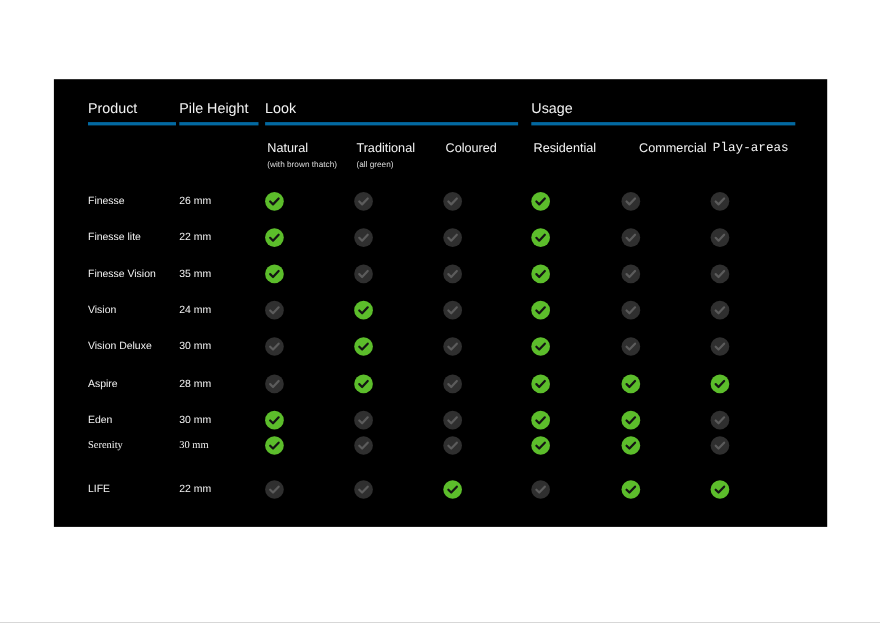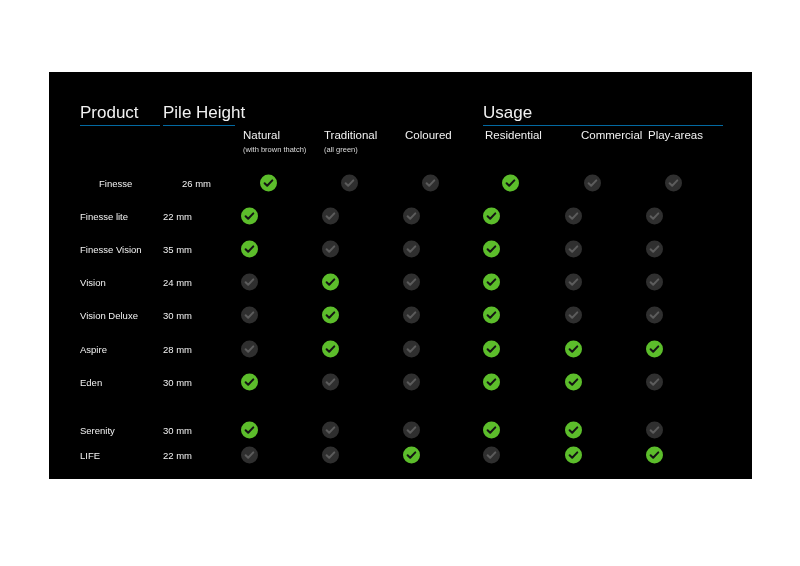--- a/index.html
+++ b/index.html
@@ -32,24 +32,24 @@
   
   .group-row {
     position: absolute;
     left: 0;
     top: 30px;
     width: 703px;
     height: 24px;
   }
   .group-cell {
     position: absolute;
-    bottom: 0;
-    border-bottom: 1px solid #0369a1;
+    bottom: 12px;
+    border-bottom: 3px solid #0369a1;
     color: #f2f2f2;
-    font-size: 17px;
+    font-size: 13px;
     line-height: 16px;
     padding-bottom: 4px;
     white-space: nowrap;
   }
   .g-product     { left: 31px;  width: 80px; }
   .g-pile        { left: 114px; width: 72px; }
   .g-look        { left: 192px; width: 230px; }
   .g-usage       { left: 434px; width: 240px; }
 
   
@@ -126,20 +126,21 @@
 </style>
 </head>
 <body>
 
 <div id="panel">
   <div class="matrix">
 
     <div class="group-row">
       <div class="group-cell g-product">Product</div>
       <div class="group-cell g-pile">Pile Height</div>
+      <div class="group-cell g-look">Look</div>
       <div class="group-cell g-usage">Usage</div>
     </div>
 
     <div class="sub-row" id="sub-row">
         <div class="sub-cell" style="left: 194px;">
           <span class="sub-title">Natural</span>
           <span class="sub-note">(with brown thatch)</span>
         </div>
         <div class="sub-cell" style="left: 275px;">
           <span class="sub-title">Traditional</span>
@@ -147,27 +148,27 @@
         </div>
         <div class="sub-cell" style="left: 356px; text-align: center;">
           <span class="sub-title">Coloured</span>
         </div>
         <div class="sub-cell" style="left: 436px;">
           <span class="sub-title">Residential</span>
         </div>
         <div class="sub-cell" style="left: 532px; text-decoration: underline;">
           <span class="sub-title">Commercial</span>
         </div>
-        <div class="sub-cell" style="left: 599px;">
+        <div class="sub-cell" style="left: 599px; font-family: Liberation Mono, monospace;">
           <span class="sub-title">Play-areas</span>
         </div>
       </div>
 
     <div id="rows-host">
-        <div class="row" style="top: 94px; margin-left: 19px;">
+        <div class="row" style="top: 94px;">
           <div class="cell-product">Finesse</div>
           <div class="cell-pile">26 mm</div>
           <div class="cell-check" style="left: 192px;">
             <span class="chk on">
               <svg viewBox="0 0 17 17">
                 <path d="M4.6 8.7 L7.2 11.3 L12.3 5.9" fill="none" stroke-width="2" stroke-linecap="round" stroke-linejoin="round"></path>
               </svg>
             </span>
           </div>
           <div class="cell-check" style="left: 273px;">
@@ -475,21 +476,21 @@
             </span>
           </div>
           <div class="cell-check" style="left: 597px;">
             <span class="chk off">
               <svg viewBox="0 0 17 17">
                 <path d="M4.6 8.7 L7.2 11.3 L12.3 5.9" fill="none" stroke-width="2" stroke-linecap="round" stroke-linejoin="round"></path>
               </svg>
             </span>
           </div>
         </div>
-        <div class="row" style="top: 341px;">
+        <div class="row" style="top: 316px; font-family: Liberation Serif, serif;">
           <div class="cell-product">Serenity</div>
           <div class="cell-pile">30 mm</div>
           <div class="cell-check" style="left: 192px;">
             <span class="chk on">
               <svg viewBox="0 0 17 17">
                 <path d="M4.6 8.7 L7.2 11.3 L12.3 5.9" fill="none" stroke-width="2" stroke-linecap="round" stroke-linejoin="round"></path>
               </svg>
             </span>
           </div>
           <div class="cell-check" style="left: 273px;">
@@ -521,21 +522,21 @@
             </span>
           </div>
           <div class="cell-check" style="left: 597px;">
             <span class="chk off">
               <svg viewBox="0 0 17 17">
                 <path d="M4.6 8.7 L7.2 11.3 L12.3 5.9" fill="none" stroke-width="2" stroke-linecap="round" stroke-linejoin="round"></path>
               </svg>
             </span>
           </div>
         </div>
-        <div class="row" style="top: 366px;">
+        <div class="row" style="top: 356px;">
           <div class="cell-product">LIFE</div>
           <div class="cell-pile">22 mm</div>
           <div class="cell-check" style="left: 192px;">
             <span class="chk off">
               <svg viewBox="0 0 17 17">
                 <path d="M4.6 8.7 L7.2 11.3 L12.3 5.9" fill="none" stroke-width="2" stroke-linecap="round" stroke-linejoin="round"></path>
               </svg>
             </span>
           </div>
           <div class="cell-check" style="left: 273px;">

